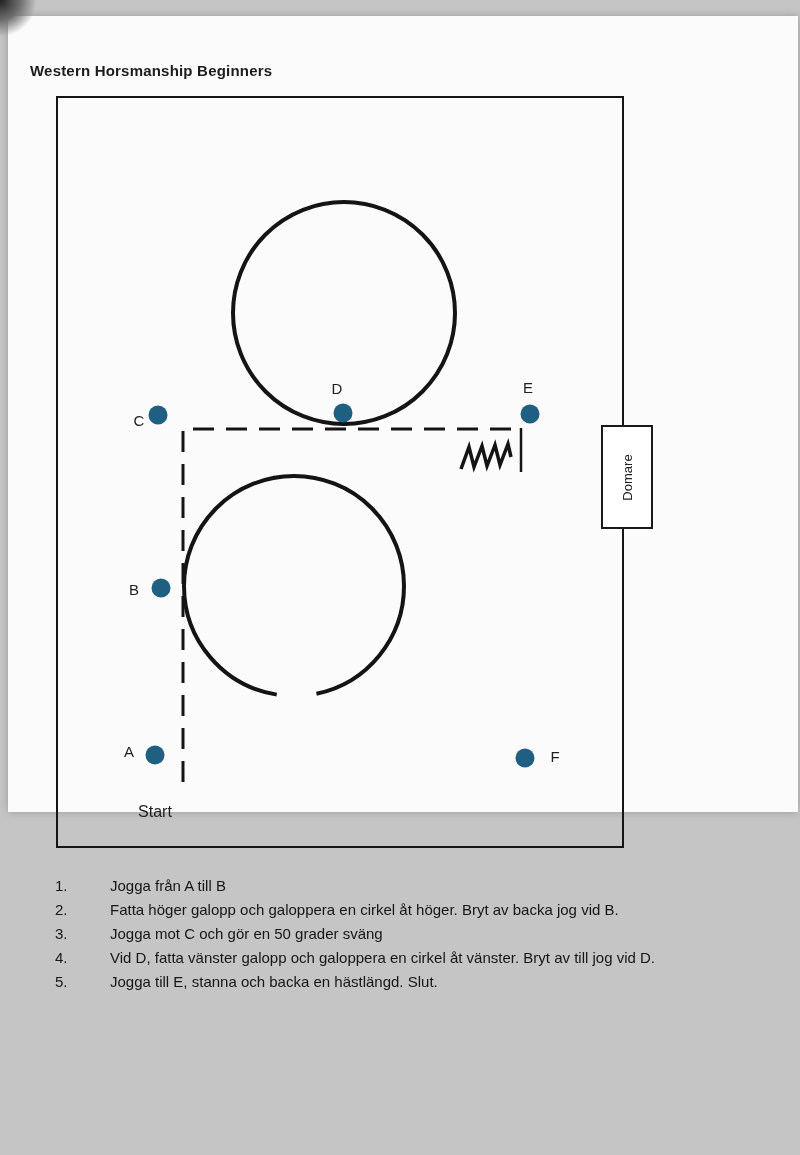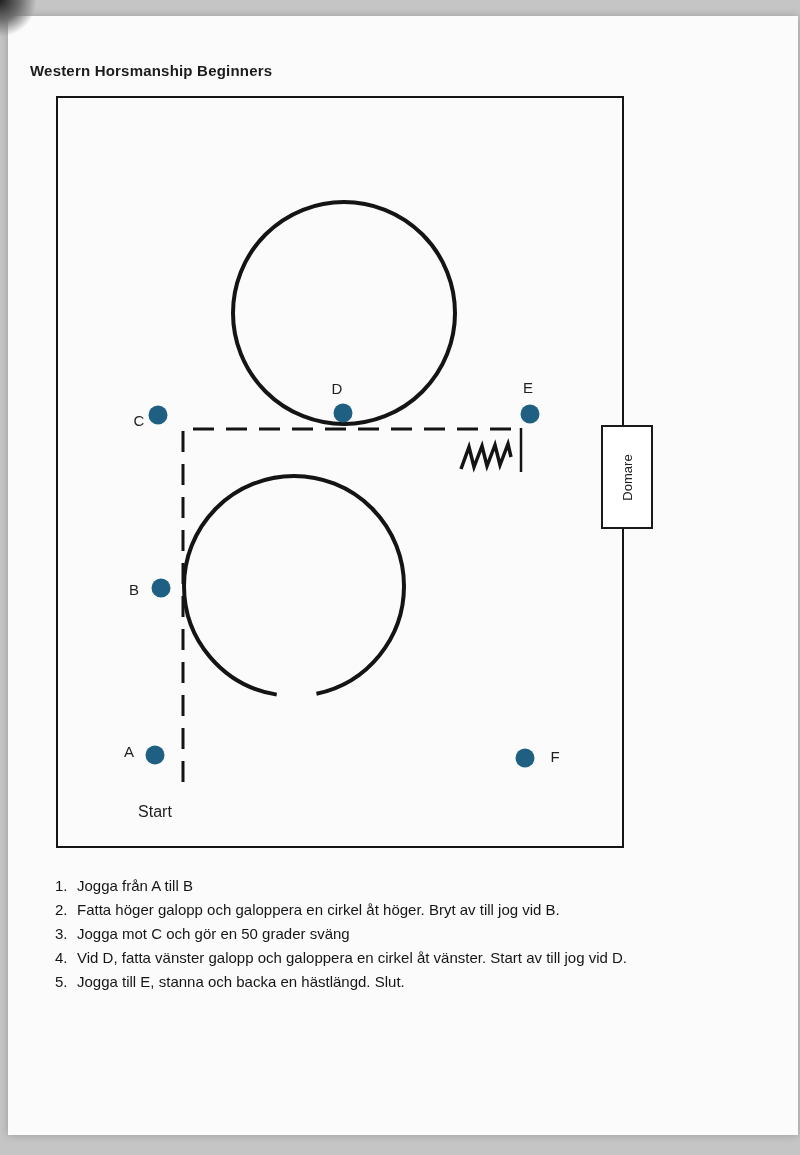--- a/index.html
+++ b/index.html
@@ -9,21 +9,21 @@
     font-family: "Liberation Sans", sans-serif;
     position: relative;
     overflow: hidden;
   }
   .corner-shadow {
     position: absolute; left: 0; top: 0; width: 36px; height: 36px;
     background: radial-gradient(circle at 0 0, #1f1f1f 0%, #6f6f6f 40%, rgba(0,0,0,0) 72%);
     z-index: 5;
   }
   .page {
-    position: absolute; left: 8px; top: 16px; width: 790px; height: 1119px;
+    position: absolute; left: 8px; top: 16px; width: 790px; height: 796px;
     background: #fbfbfb;
     box-shadow: 0 0 8px rgba(0,0,0,0.22);
   }
   .title {
     position: absolute; left: 22px; top: 46px;
     font-size: 15px; font-weight: bold; color: #1c1c1c; letter-spacing: .2px;
   }
   .arena {
     position: absolute; left: 48px; top: 80px; width: 568px; height: 752px;
     border: 2px solid #151515;
@@ -49,21 +49,21 @@
   }
   .judge-text {
     transform: rotate(-90deg); white-space: nowrap;
     font-size: 13px; color: #222;
   }
   .instructions { position: absolute; left: 47px; top: 858px; right: 50px; }
   .instruction {
     display: flex; line-height: 24px; font-size: 15px; color: #161616;
   }
   .instruction .num { flex: 0 0 22px; }
-  .instruction .txt { flex: 1; }
+  .instruction .txt { flex: 1; margin-left: 33px; }
 </style>
 </head>
 <body>
 
 <div class="corner-shadow"></div>
 
 <div class="page">
 
   <div class="title">Western Horsmanship Beginners</div>
 
@@ -105,29 +105,29 @@
 
   </div>
 
   <div class="instructions">
       <div class="instruction">
         <span class="num">1.</span>
         <span class="txt">Jogga från A till B</span>
       </div>
       <div class="instruction">
         <span class="num">2.</span>
-        <span class="txt">Fatta höger galopp och galoppera en cirkel åt höger. Bryt av till jog vid B.</span>
+        <span class="txt">Fatta höger galopp och galoppera en cirkel åt höger. Bryt av backa jog vid B.</span>
       </div>
       <div class="instruction">
         <span class="num">3.</span>
         <span class="txt">Jogga mot C och gör en 50 grader sväng</span>
       </div>
       <div class="instruction">
         <span class="num">4.</span>
-        <span class="txt">Vid D, fatta vänster galopp och galoppera en cirkel åt vänster. Start av till jog vid D.</span>
+        <span class="txt">Vid D, fatta vänster galopp och galoppera en cirkel åt vänster. Bryt av till jog vid D.</span>
       </div>
       <div class="instruction">
         <span class="num">5.</span>
         <span class="txt">Jogga till E, stanna och backa en hästlängd. Slut.</span>
       </div>
     </div>
 
 </div>
 
 </body></html>

